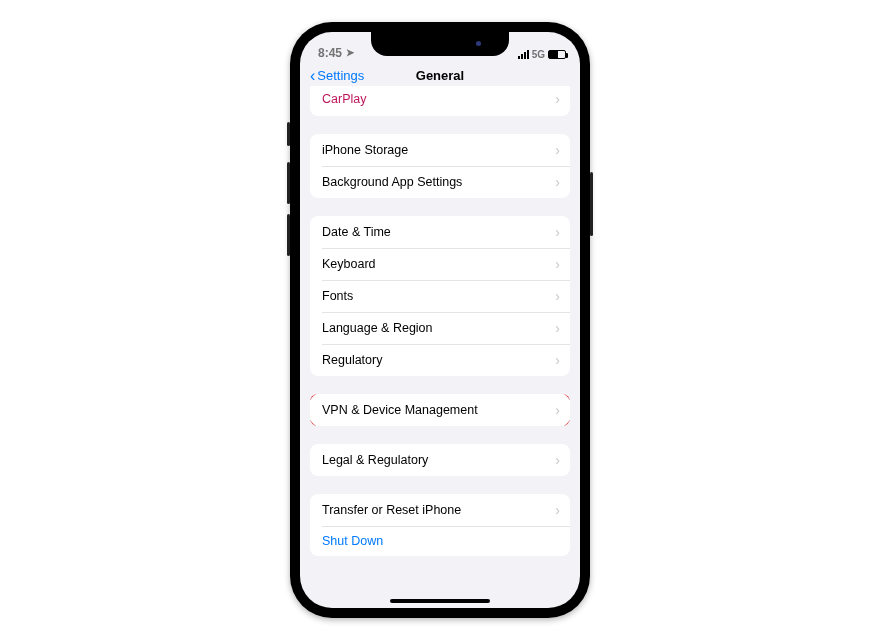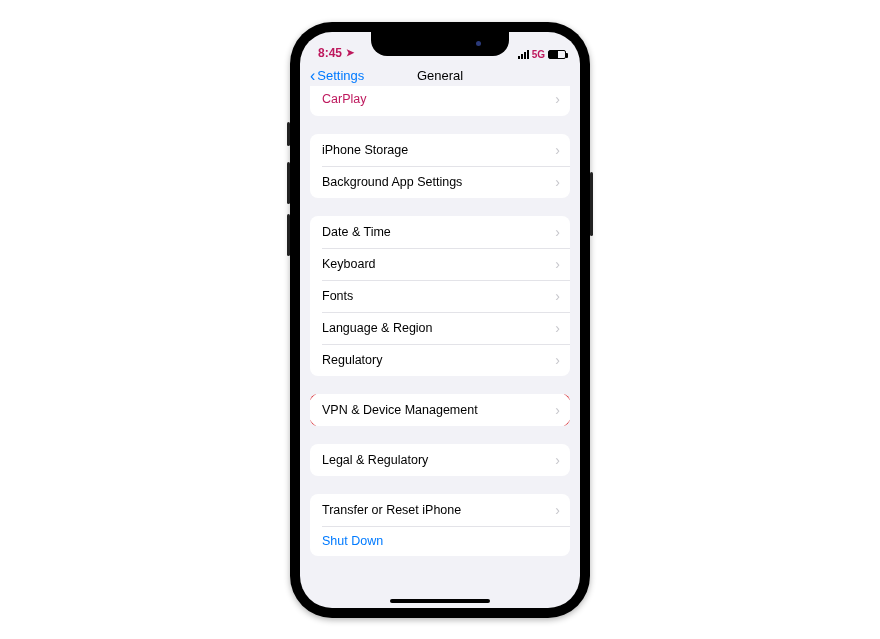--- a/index.html
+++ b/index.html
@@ -57,21 +57,21 @@
   }
   .notch-dot { width:5px; height:5px; border-radius:50%; background:#2b3a7a; margin-left:4px;}
   .statusbar {
     height: 30px;
     display: flex;
     align-items: flex-end;
     justify-content: space-between;
     padding: 0 14px 2px 18px;
     font-size: 12px;
     font-weight: 600;
-    color: #be185d;
+    color: #737373;
   }
   .status-left { display:flex; align-items:center; gap:4px; }
   .status-right { display:flex; align-items:center; gap:3px; }
   .signal { display:flex; align-items:flex-end; gap:1px; }
   .signal i { width:2px; background:#000; display:block; }
   .signal i:nth-child(1){height:3px}
   .signal i:nth-child(2){height:5px}
   .signal i:nth-child(3){height:7px}
   .signal i:nth-child(4){height:9px}
   .battery {
@@ -82,21 +82,21 @@
   .navbar {
     height: 28px;
     display:flex;
     align-items:center;
     position:relative;
     padding: 0 10px;
     font-size: 13px;
   }
   .nav-back { color:#007aff; display:flex; align-items:center; gap:2px; cursor:pointer; font-size:13px;}
   .chev-left { font-size:16px; line-height:1; }
-  .nav-title { position:absolute; left:0; right:0; text-align:center; font-weight:400; color:#000; pointer-events:none;}
+  .nav-title { position:absolute; left:0; right:0; text-align:center; font-weight:700; color:#000; pointer-events:none;}
   .content { padding: 0 0 0 0; }
   .group {
     margin: 0 10px 18px 10px;
     background:#fff;
     border-radius:8px;
     overflow:hidden;
     position:relative;
   }
   .group.first { border-top-left-radius:0; border-top-right-radius:0; margin-top:0; }
   .cell {

